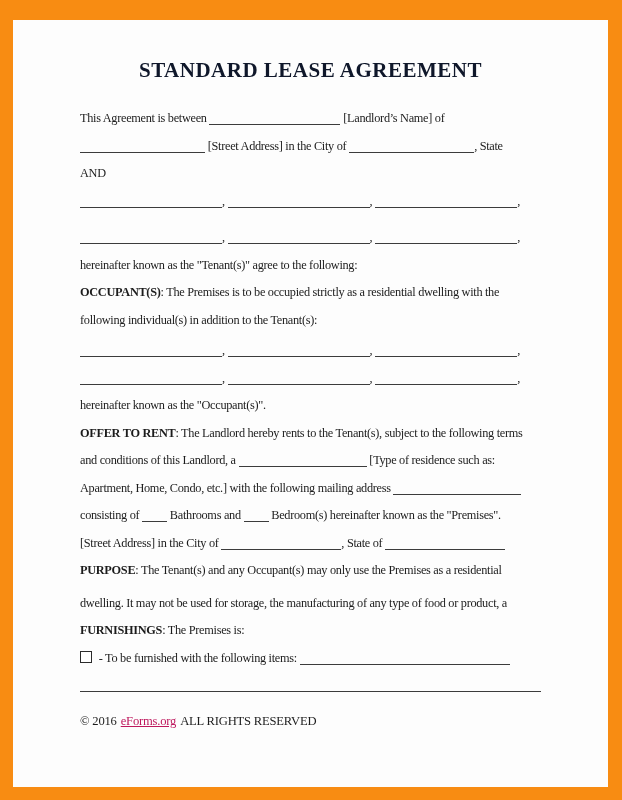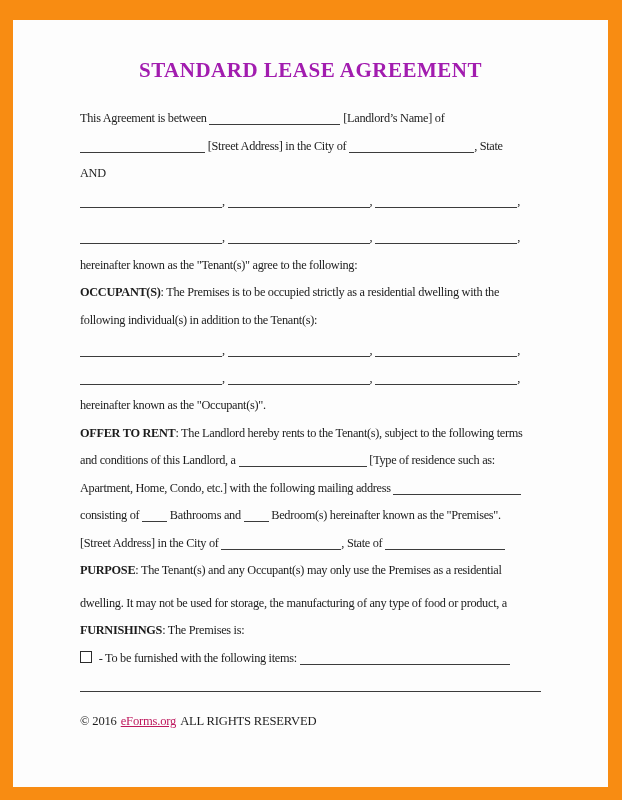--- a/index.html
+++ b/index.html
@@ -15,21 +15,21 @@
     background:#FDFDFD;
     box-sizing:border-box;
     padding:38px 67px 0 67px;
   }
   .title{
     font-family:"Liberation Serif",serif;
     font-weight:bold;
     font-size:21px;
     letter-spacing:.5px;
     text-align:center;
-    color:#a21caf;
+    color:#0f172a;
     margin:0 0 22px 0;
     white-space:nowrap;
   }
   .doc{
     font-family:"Liberation Serif",serif;
     font-size:12.3px;
     letter-spacing:-.3px;
     color:#1c1c1c;
   }
   .line{

